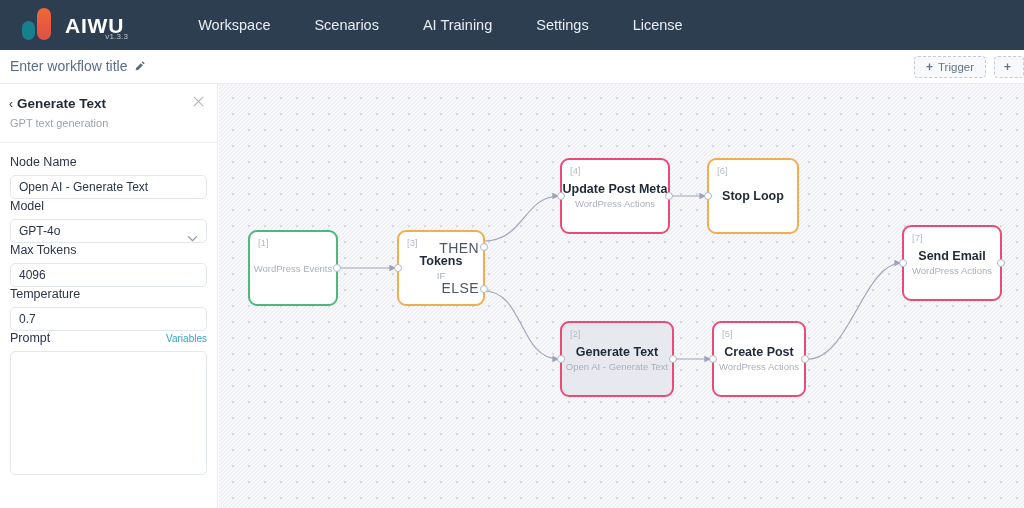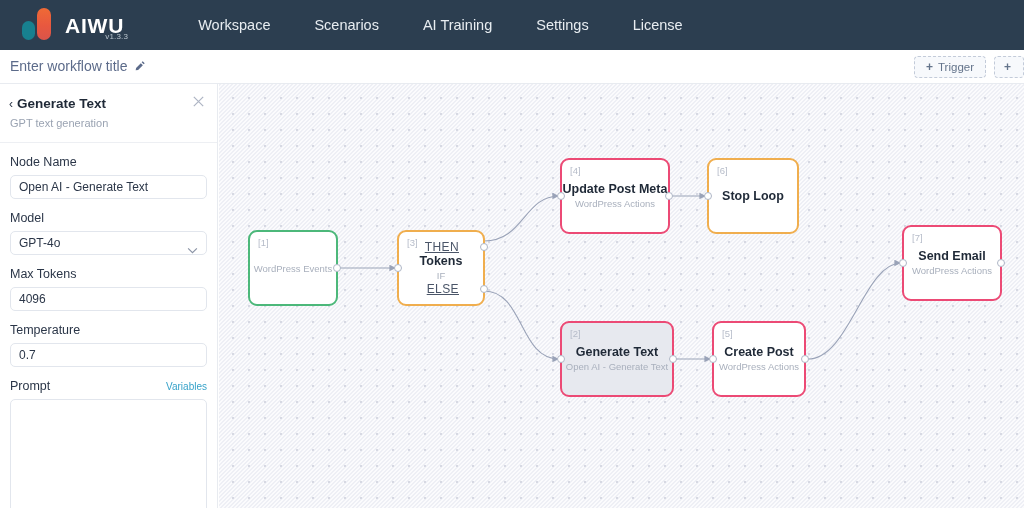--- a/index.html
+++ b/index.html
@@ -90,21 +90,21 @@
   .sb-header-row { display: flex; align-items: center; gap: 4px; }
   .sb-back { color: #2b3648; font-size: 12px; cursor: pointer; line-height: 1; }
   .sb-title { color: #1f2937; font-size: 13.5px; font-weight: bold; }
   .sb-close {
     position: absolute; right: 11px; top: 10px;
     cursor: pointer; line-height: 0;
   }
   .sb-sub { color: #9aa3b2; font-size: 11px; margin-top: 6px; margin-left: 1px; }
   .sb-divider { height: 1px; background: #edeff3; margin: 4px 0 0 0; }
   .sb-body { padding: 12px 10px 0 10px; }
-  .field { margin-bottom: 12px; }
+  .field { }
   .field-label-row {
     display: flex; align-items: baseline; justify-content: space-between;
     margin-bottom: 6px;
   }
   .field-label { color: #2b3648; font-size: 12.5px; }
   .field-link { color: #36a2c9; font-size: 10px; cursor: pointer; }
   .input {
     width: 197px; height: 24px;
     border: 1px solid #e2e6ed; border-radius: 5px;
     background: #ffffff; color: #2b3648;
@@ -168,22 +168,22 @@
   .port {
     position: absolute; width: 8px; height: 8px;
     border-radius: 50%; background: #ffffff;
     border: 1.4px solid #aeb6c6;
   }
   .port.left  { left: -5px;  top: 50%; margin-top: -4px; }
   .port.right { right: -5px; top: 50%; margin-top: -4px; }
   .port.then  { right: -5px; top: 11px; }
   .port.else  { right: -5px; bottom: 11px; top: auto; }
   .branch-label {
-    position: absolute; right: 24px;
-    color: #4a5568; font-size: 12px; letter-spacing: 0.4px; text-decoration: underline;
+    position: absolute; right: 4px;
+    color: #4a5568; font-size: 14px; letter-spacing: 0.4px;
   }
   .branch-label.then { top: 8px; }
   .branch-label.else { bottom: 8px; }
 </style>
 </head>
 <body>
 
 <div id="app">
 
   <div class="navbar">

